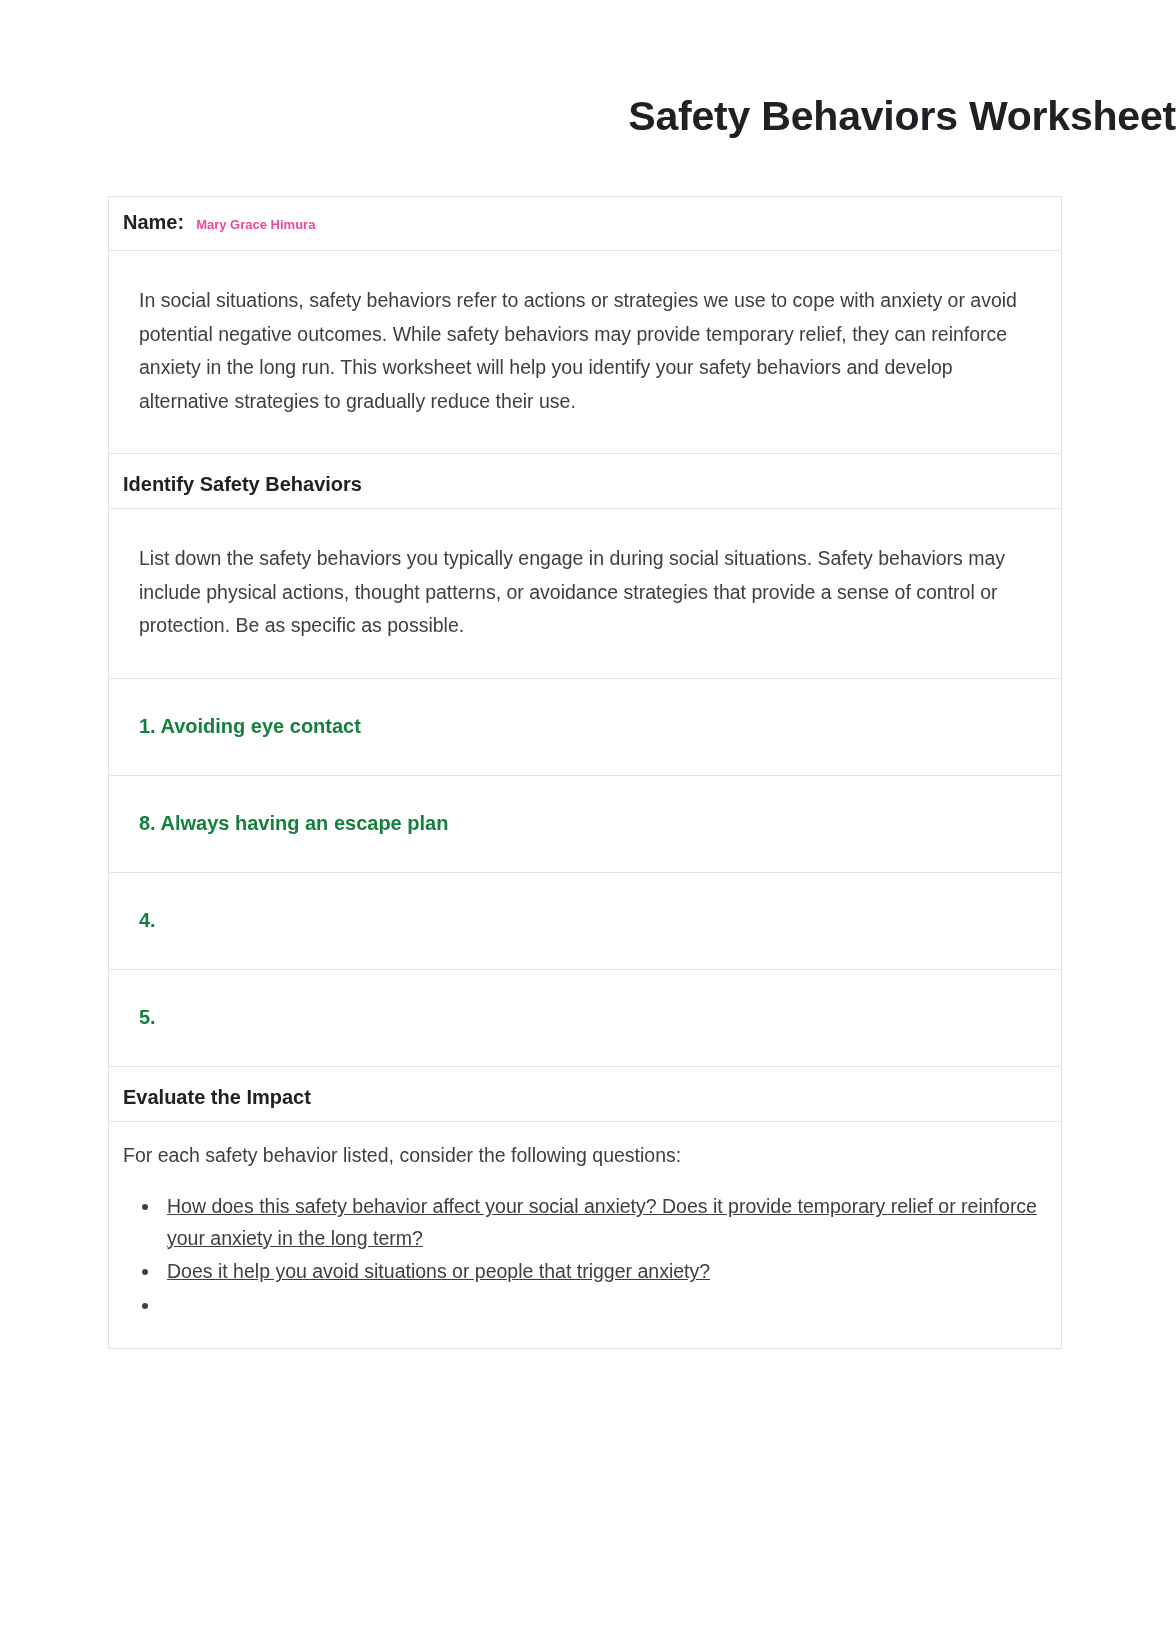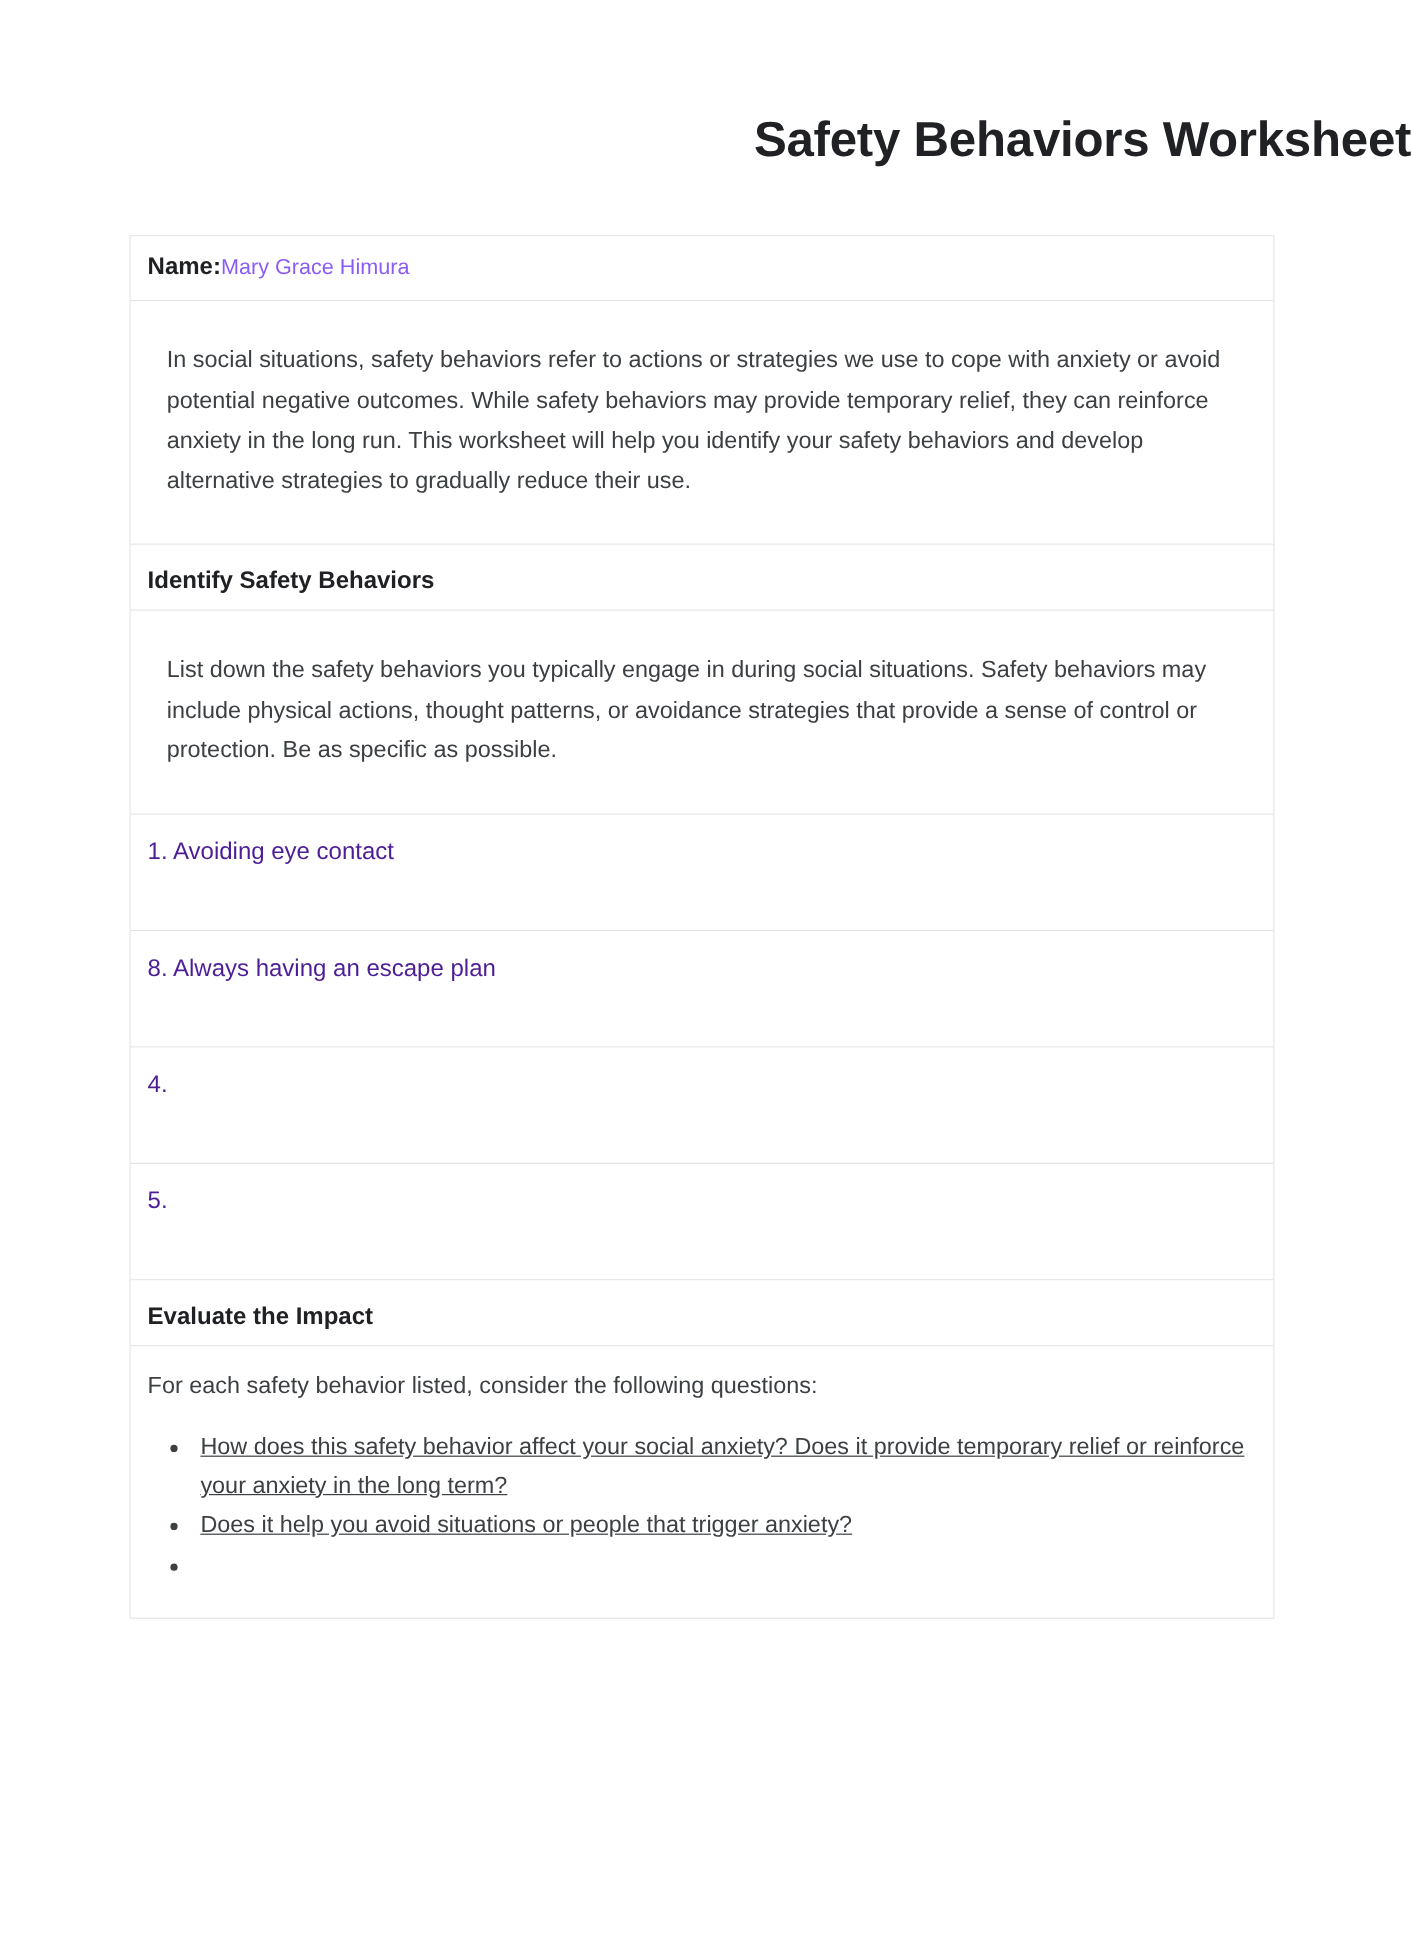--- a/index.html
+++ b/index.html
@@ -57,26 +57,26 @@
   .row-name {
     padding: 14px 14px 15px 14px;
     display: flex;
     align-items: baseline;
     min-height: 54px;
   }
   .name-label {
     font-size: 20px;
     font-weight: bold;
     color: #202124;
-    margin-right: 0;
+    margin-right: 12px;
   }
   .name-value {
-    font-size: 18px;
-    font-weight: normal;
-    color: #8b5cf6;
+    font-size: 13px;
+    font-weight: bold;
+    color: #ec4899;
   }
 
   
   .row-para {
     padding: 17px 16px 19px 14px;
   }
   .para {
     font-size: 19.5px;
     line-height: 1.72;
     color: #3c4043;
@@ -97,23 +97,24 @@
   }
 
   
   .row-item {
     height: 97px;
     padding: 17px 14px 0 14px;
   }
   .item-text {
     font-size: 20px;
     line-height: 1.45;
-    color: #4c1d95;
-    margin: 0;
+    color: #15803d;
+    margin: 16px;
     white-space: pre;
+    font-weight: bold;
   }
 
   
   .row-evaluate {
     padding: 17px 16px 58px 14px;
   }
   .eval-lead {
     font-size: 19.5px;
     line-height: 1.72;
     color: #3c4043;

